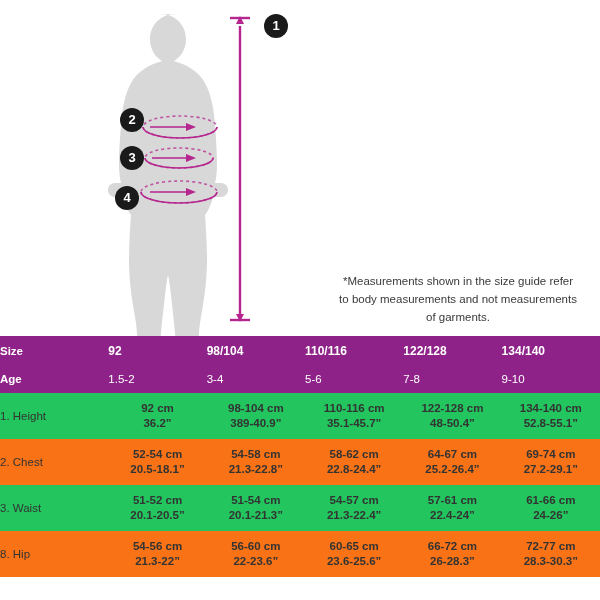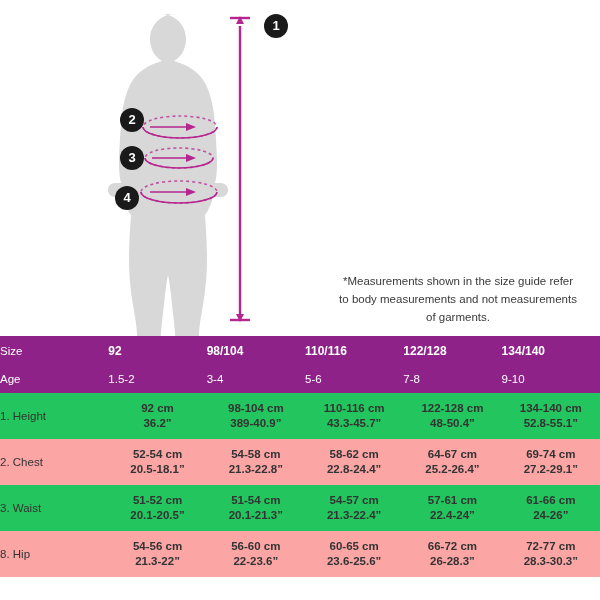--- a/index.html
+++ b/index.html
@@ -76,40 +76,40 @@
     text-align: left;
     vertical-align: middle;
     padding: 0;
   }
   .col-label { width: 108px; }
   .col-data  { width: 98px; }
 
   thead tr { background: #8e2288; }
   thead th {
     color: #ffffff;
-    font-weight: normal;
+    font-weight: bold;
     font-size: 11.5px;
     height: 29px;
     padding-left: 14px;
   }
   thead th.hdr-val {
     font-weight: bold;
     font-size: 12px;
     margin-left: 35px;
   }
   thead tr.row-age th {
     height: 28px;
   }
   thead tr.row-age th.hdr-val {
     font-weight: normal;
     font-size: 11.5px;
   }
 
   tbody tr { background: #22c55e; }
-  tbody tr.alt { background: #fca5a5; }
+  tbody tr.alt { background: #f97316; }
   tbody td {
     height: 46px;
     padding-left: 14px;
     color: #333333;
     font-size: 11.5px;
     line-height: 15px;
   }
   tbody td.rowlabel { font-weight: normal; }
   tbody td.val { font-weight: bold; text-align: center; }
   .l2 { display: block; }
@@ -243,21 +243,21 @@
         <td class="val">
             <span class="l2">92 cm</span>
             <span class="l2">36.2”</span>
           </td>
         <td class="val">
             <span class="l2">98-104 cm</span>
             <span class="l2">389-40.9”</span>
           </td>
         <td class="val">
             <span class="l2">110-116 cm</span>
-            <span class="l2">43.3-45.7”</span>
+            <span class="l2">35.1-45.7”</span>
           </td>
         <td class="val">
             <span class="l2">122-128 cm</span>
             <span class="l2">48-50.4”</span>
           </td>
         <td class="val">
             <span class="l2">134-140 cm</span>
             <span class="l2">52.8-55.1”</span>
           </td>
       </tr>

